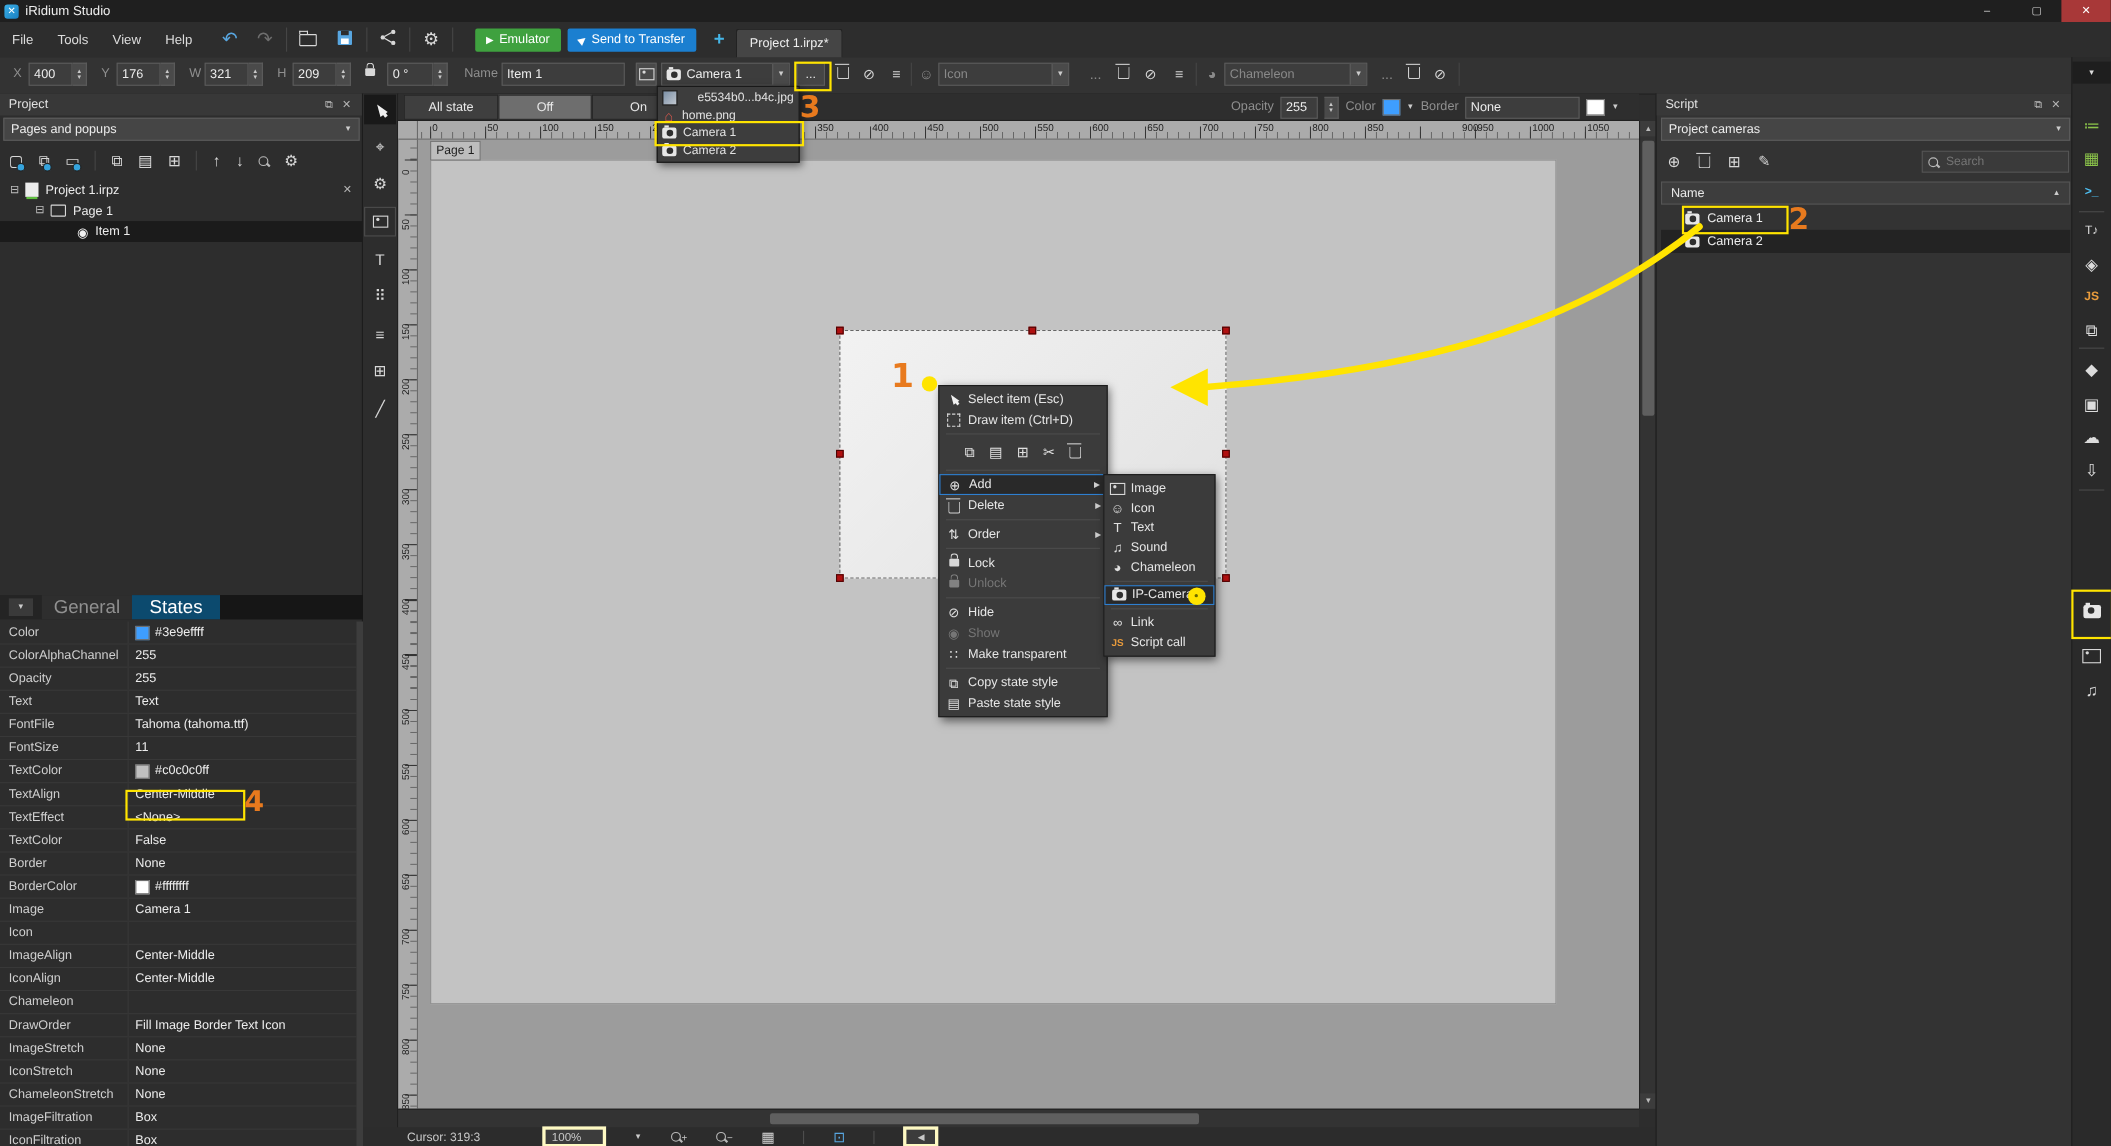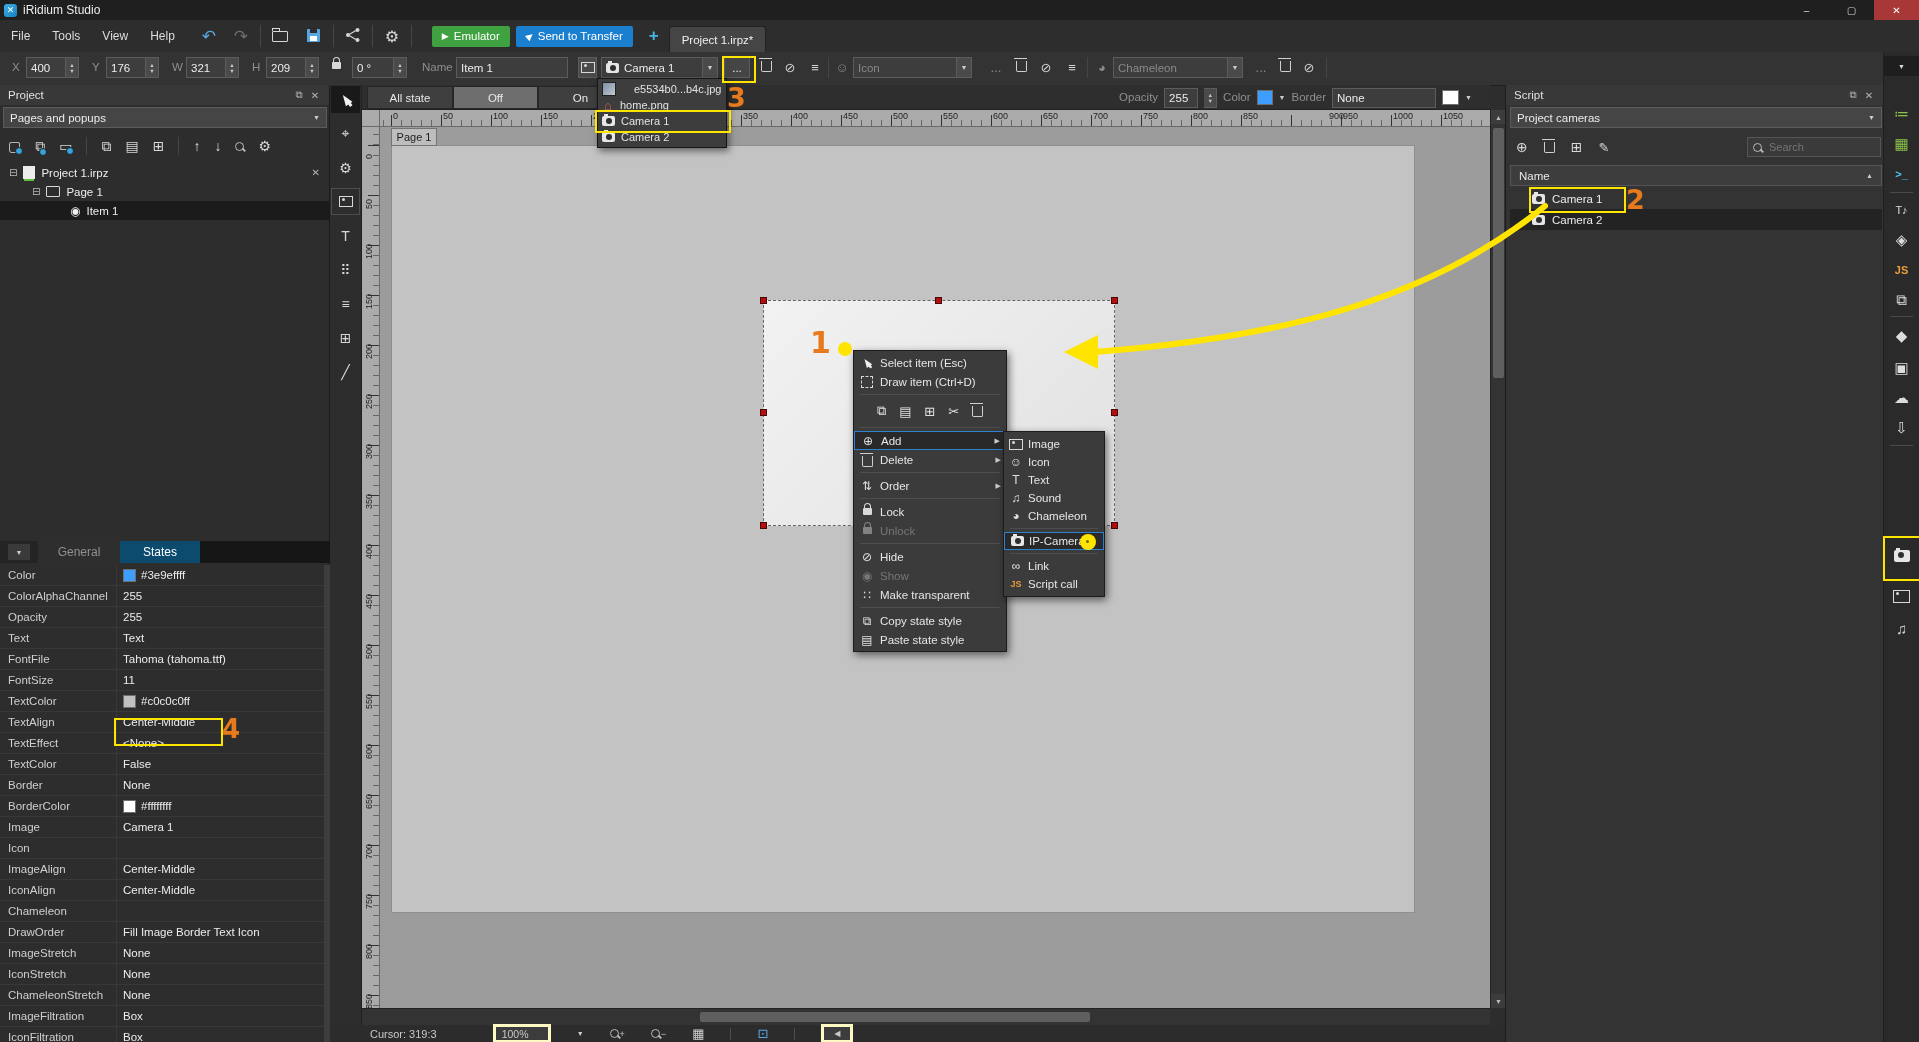--- a/index.html
+++ b/index.html
@@ -74,21 +74,21 @@
   .phead{position:absolute;left:0;top:0;width:100%;height:20px;background:#383838;display:flex;align-items:center;padding-left:8px;box-sizing:border-box;font-size:11.5px;color:#e0e0e0}
   .phead .hico{margin-left:auto;color:#b5b5b5;font-size:10px;width:16px;text-align:center}
   .combo{background:#454545;border:1px solid #5c5c5c;height:21px;display:flex;align-items:center;padding-left:6px;font-size:11.5px;color:#ececec;box-sizing:border-box}
   .ptool{position:absolute;left:0;top:132px;width:100%;height:26px;display:flex;align-items:center;padding-left:8px;gap:14px;box-sizing:border-box}
   .ptool .ti{color:#d8d8d8;font-size:14px}
   .tree-row{height:19px;display:flex;align-items:center;gap:6px;font-size:11.5px;color:#ececec}
   .exp{font-size:10px;color:#bdbdbd}
 
   
   .ptabs{position:absolute;left:0;top:456px;width:330px;height:22px;background:#242424;display:flex;align-items:flex-end}
-  .ptab{height:22px;display:flex;align-items:center;justify-content:center;font-size:12px}
+  .ptab{height:22px;display:flex;align-items:center;justify-content:center;font-size:17px}
   .pgrid{position:absolute;left:0;top:480px;width:324px}
   .prow{height:20px;display:flex;border-bottom:1px solid #383838;align-items:center}
   .pl{width:117px;flex:none;padding-left:8px;color:#cfcfcf;font-size:11.5px;border-right:1px solid #383838;height:100%;display:flex;align-items:center;box-sizing:border-box}
   .pv{flex:1;padding-left:6px;color:#ececec;font-size:11.5px;display:flex;align-items:center;gap:5px;height:100%}
   .pscroll{position:absolute;left:324px;top:480px;width:6px;height:520px;background:#3d3d3d}
 
   
   .toolstrip{position:absolute;left:330px;top:85px;width:32px;height:940px;background:#2d2d2d;border-right:1px solid #202020;box-sizing:border-box}
   .tool{position:absolute;left:1px;width:29px;height:27px;display:flex;align-items:center;justify-content:center;color:#d8d8d8;font-size:14px}
   .tool.sel{background:#191919}

